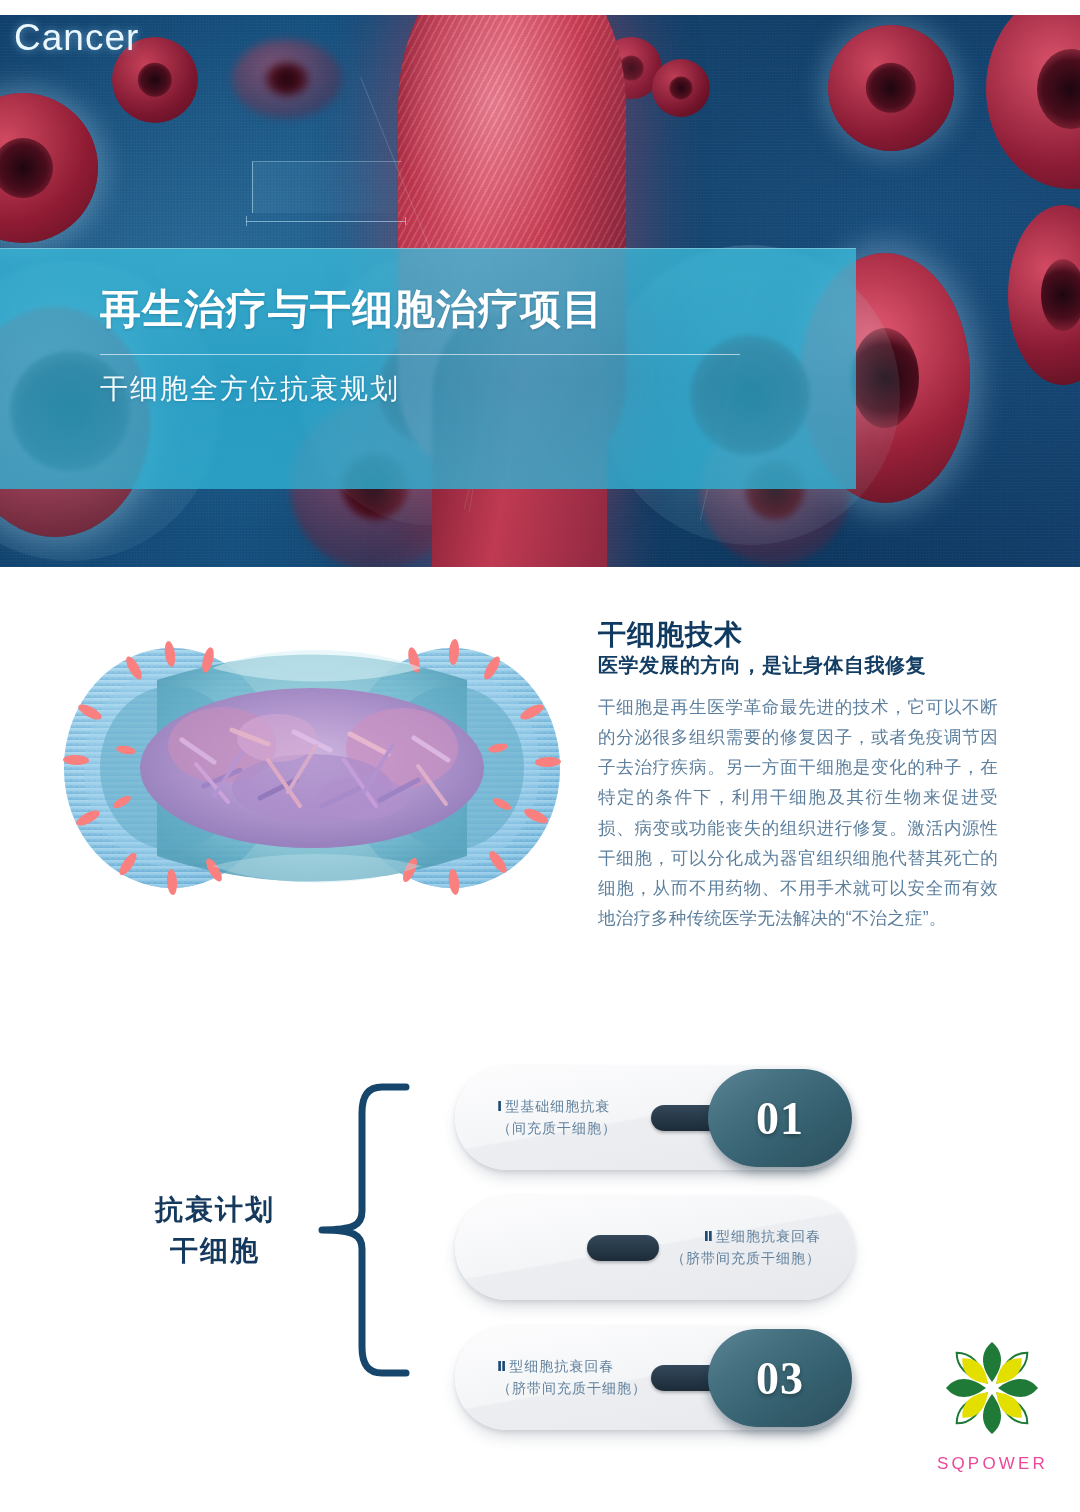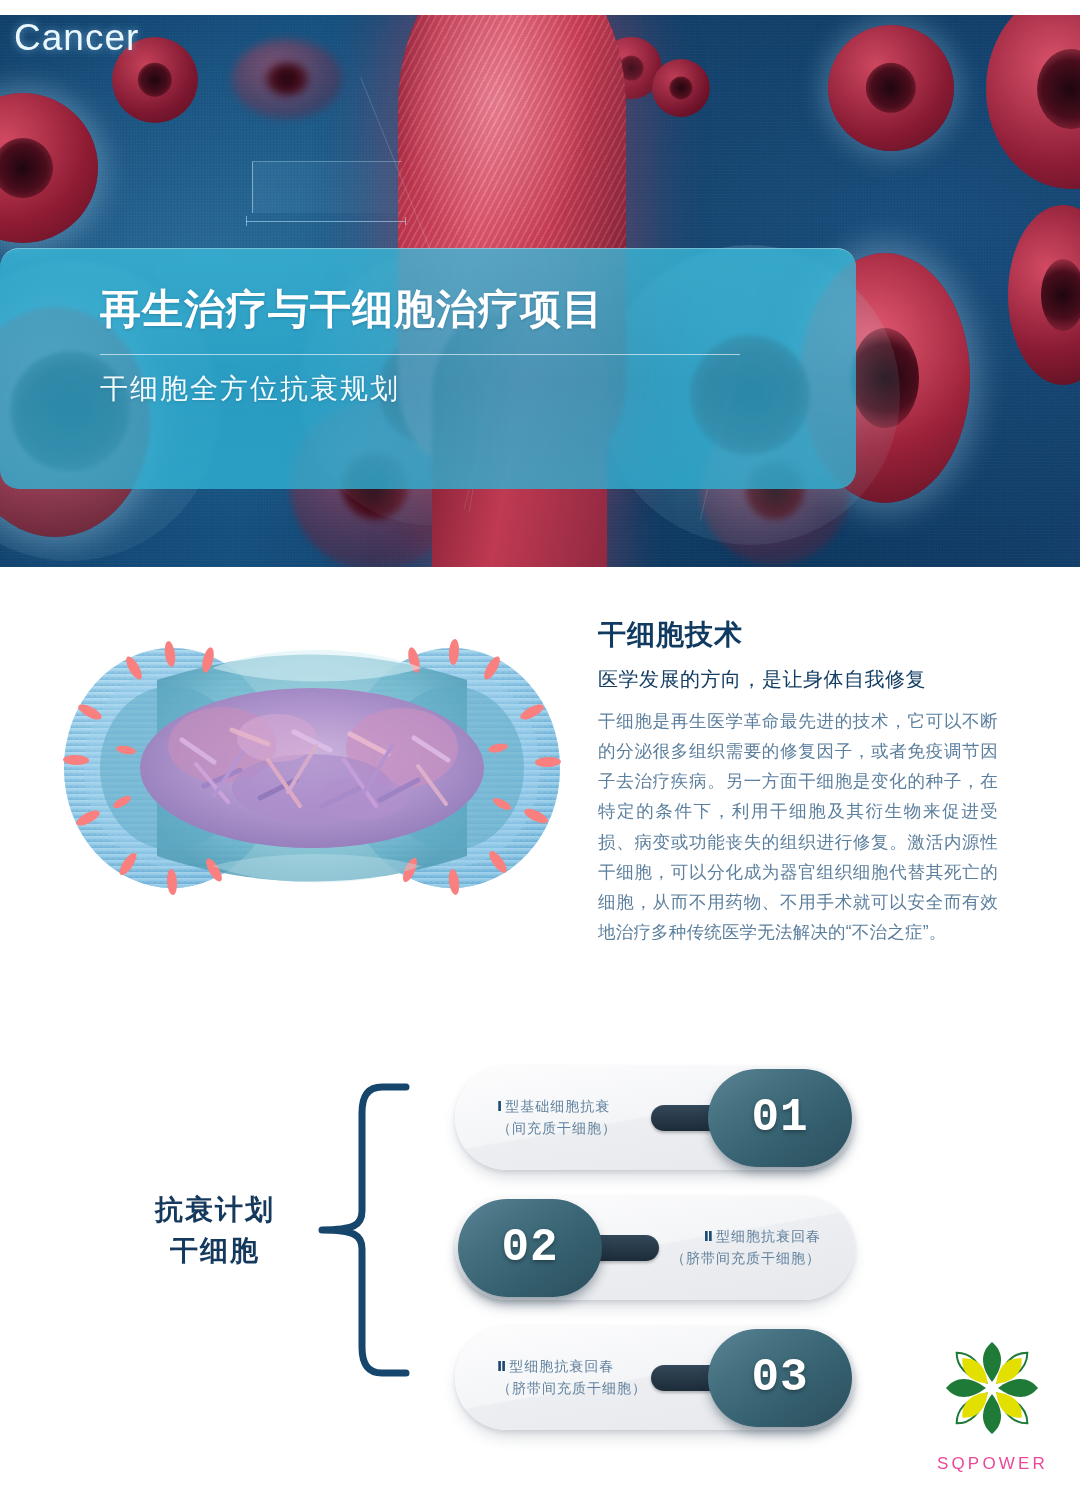--- a/index.html
+++ b/index.html
@@ -57,21 +57,20 @@
     box-shadow:0 0 45px 18px rgba(200,60,90,.26);
   }
   .glow-wire{ position:absolute; background:rgba(190,225,245,.38); }
 
   
   .banner{
     position:absolute; left:0; top:233px; width:856px; height:241px;
     background:linear-gradient(180deg, rgba(57,185,217,.80) 0%, rgba(44,173,209,.78) 55%, rgba(48,178,212,.80) 100%);
     backdrop-filter:blur(2px);
     border-top:1px solid rgba(255,255,255,.35);
-    border-radius:19px;
   }
   .banner-inner{ position:absolute; left:100px; top:38px; width:700px; }
   .hero-title{
     font-size:41px; font-weight:bold; color:#ffffff; letter-spacing:1px;
     line-height:1.1; text-shadow:0 1px 3px rgba(0,50,80,.25);
   }
   .title-rule{
     width:640px; height:1px; background:rgba(255,255,255,.6); margin:22px 0 18px 0;
   }
   .hero-sub{
@@ -111,21 +110,21 @@
   
   .mid{ position:absolute; left:0; top:530px; width:1080px; height:510px; }
 
   .cellimg{ position:absolute; left:62px; top:90px; width:500px; height:290px; }
 
   .txtcol{ position:absolute; left:598px; top:88px; width:400px; }
   .h-main{
     font-size:28px; font-weight:bold; color:#113a60; letter-spacing:1px; line-height:1.2;
   }
   .h-sub{
-    margin-top:14px; font-size:20px; font-weight:normal; color:#133d63; letter-spacing:.5px;
+    font-size:20px; font-weight:bold; color:#133d63; letter-spacing:.5px;
   }
   .body-txt{
     margin-top:13px; font-size:17.5px; line-height:1.73; color:#5c7f9d;
     text-align:justify; letter-spacing:.2px;
   }
 
   .plan-label{
     position:absolute; left:120px; top:1190px; width:190px;
     text-align:center; font-size:28px; font-weight:bold; color:#15395c;
     line-height:1.45; letter-spacing:2px;
@@ -146,21 +145,21 @@
   }
   .pill .badge{
     position:absolute; top:3px; width:144px; height:98px; border-radius:49px;
     background:linear-gradient(145deg,#5c8597 0%,#44707f 30%,#35606f 62%,#2c4f5e 100%);
     box-shadow:0 7px 12px -2px rgba(25,45,60,.45);
     display:flex; align-items:center; justify-content:center;
   }
   .pill .badge span{
     font-size:46px; font-weight:bold; color:#ffffff; letter-spacing:1px;
     text-shadow:0 2px 4px rgba(0,0,0,.35);
-    font-family:Liberation Mono, monospace;
+    font-family:Liberation Serif, serif;
   }
   .pill .lines{
     position:absolute; top:50%; transform:translateY(-50%);
     font-size:14px; line-height:1.55; color:#62829e; letter-spacing:1px;
     white-space:nowrap;
   }
   .pill .lines .roman{ color:#1d4a72; font-weight:bold; margin-right:2px; }
 
   
   .pill.right .badge{ right:3px; }
@@ -360,23 +359,20 @@
     </div>
 </div>
 
 <div class="pill left" style="left:455px;top:1196px;">
   <div class="capsule"></div>
   <div class="lines">
     <div><span class="roman">Ⅱ</span><span>型细胞抗衰回春</span></div>
     <div>（脐带间充质干细胞）</div>
   </div>
   <div class="connector"></div>
-  <div class="badge">
-      <span>02</span>
-    </div>
 </div>
 
 <div class="pill right" style="left:455px;top:1326px;">
   <div class="capsule"></div>
   <div class="lines">
     <div><span class="roman">Ⅱ</span><span>型细胞抗衰回春</span></div>
     <div>（脐带间充质干细胞）</div>
   </div>
   <div class="connector"></div>
   <div class="badge">

